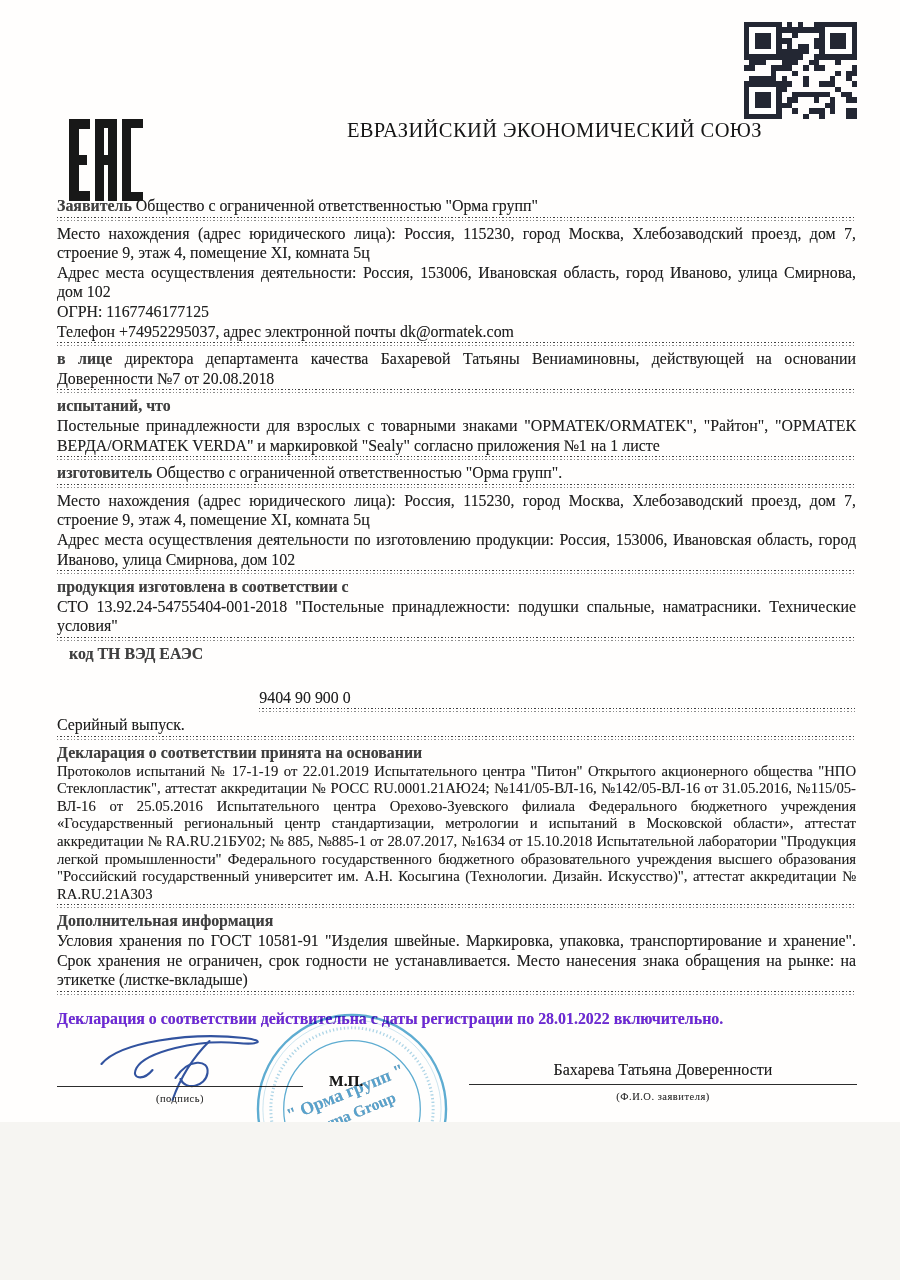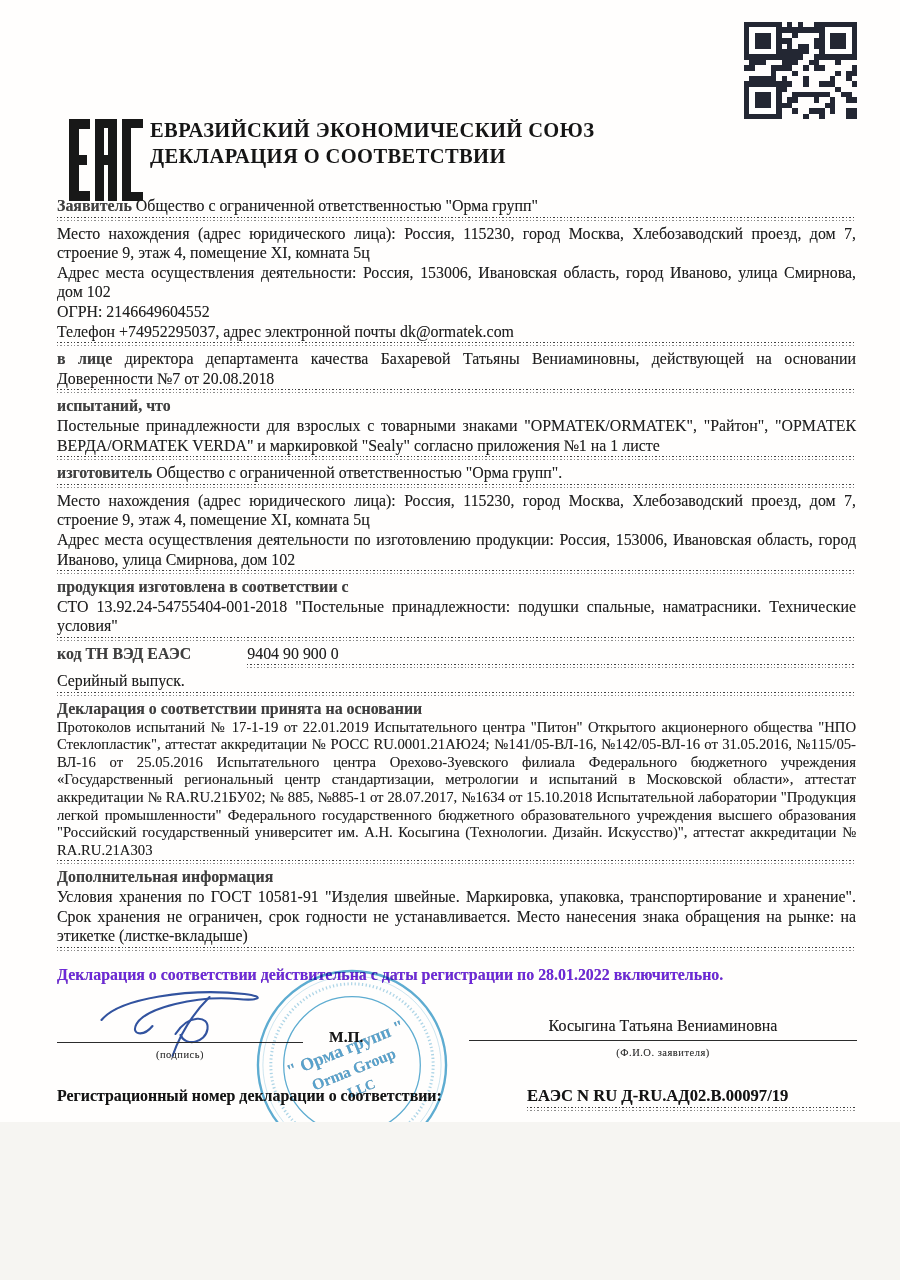--- a/index.html
+++ b/index.html
@@ -1,36 +1,36 @@
 <!DOCTYPE html>
 <html><head>
 <meta charset="utf-8">
 <style>
   html,body{margin:0;padding:0;}
   body{background:#ffffff;font-family:"Liberation Serif","DejaVu Serif",serif;}
   .page{position:relative;width:900px;height:1280px;background:#fffefd;overflow:hidden;color:#222;}
   .bottom-shade{position:absolute;left:0;right:0;top:1122px;bottom:0;background:#f6f5f2;}
   
   .eac-logo{position:absolute;left:62px;top:119px;}
-  .titles{position:absolute;left:150px;top:117px;width:612px;text-align:left;
-          font-weight:bold;font-size:20.5px;line-height:26px;letter-spacing:.4px;color:#151515;}
+  .titles{position:absolute;left:150px;top:117px;width:612px;text-align:right;
+          font-weight:normal;font-size:20.5px;line-height:26px;letter-spacing:.4px;color:#151515;}
   .qr{position:absolute;left:744px;top:22px;}
   
   .doc{position:absolute;left:57px;top:196px;width:799px;font-size:15.9px;line-height:19.6px;
        text-align:justify;color:#1f1f1f;text-shadow:0 0 .3px rgba(50,50,50,.45);}
   .doc p{margin:0;padding:0;}
   .b{font-weight:bold;color:#404040;}
   .sep{height:5px;margin:1px 0 2px 0;background-image:
       repeating-linear-gradient(90deg,#3f3f3f 0 1.4px,transparent 1.4px 3.4px),
       repeating-linear-gradient(90deg,#8d8d8d 0 1.4px,transparent 1.4px 3.4px);
       background-size:100% 1.2px,100% 1.2px;background-position:0 0,0 3px;background-repeat:no-repeat;}
   .small{font-size:14.7px;line-height:17.6px;}
   .tn-row{display:flex;align-items:flex-start;}
-  .tn-label{white-space:nowrap;}
-  .tn-value{margin-left:56px;flex:1;}
+  .tn-label{white-space:nowrap;margin-left:12px;}
+  .tn-value{margin-left:56px;flex:1;margin-top:44px;}
   .tn-value .sep{margin-top:1px;}
   .validity{margin-top:13px !important;margin-bottom:4px !important;font-weight:bold;color:#6d28d9;}
   
   .signing{position:relative;height:80px;margin-top:12px;text-align:left;}
   .sig-svg{position:absolute;left:30px;top:-12px;}
   .sig-line{position:absolute;left:0;top:46px;width:246px;border-bottom:1.6px solid #2c2c2c;}
   .sig-caption{position:absolute;left:0;top:49px;width:246px;text-align:center;font-size:10.5px;color:#333;letter-spacing:.5px;}
   .mp{position:absolute;left:272px;top:31px;width:70px;font-weight:bold;font-size:15.5px;color:#161616;}
   .name{position:absolute;left:412px;top:20px;width:388px;text-align:center;font-size:16px;color:#1d1d1d;}
   .name-line{position:absolute;left:412px;top:44px;width:388px;border-bottom:1.6px solid #2c2c2c;}
@@ -58,21 +58,20 @@
       <rect x="32" y="0" width="26" height="11"></rect>
         <rect x="32" y="44" width="26" height="12"></rect>
       <rect x="65" y="0" width="11" height="100"></rect>
         <rect x="65" y="0" width="25" height="11"></rect>
       <rect x="65" y="89" width="25" height="11"></rect>
     </g>
   </svg>
 
   <div class="titles">
     <div>ЕВРАЗИЙСКИЙ ЭКОНОМИЧЕСКИЙ СОЮЗ</div>
-    <div>ДЕКЛАРАЦИЯ О СООТВЕТСТВИИ</div>
   </div>
 
   <div class="qr">
     <svg id="qr-svg" width="113" height="97" viewBox="0 0 21 18" shape-rendering="crispEdges" aria-hidden="true">
         <rect x="8" y="0" width="1" height="1" fill="#232733"></rect>
         <rect x="10" y="0" width="1" height="1" fill="#232733"></rect>
         <rect x="13" y="0" width="1" height="1" fill="#232733"></rect>
         <rect x="7" y="1" width="1" height="1" fill="#232733"></rect>
         <rect x="8" y="1" width="1" height="1" fill="#232733"></rect>
         <rect x="9" y="1" width="1" height="1" fill="#232733"></rect>
@@ -182,21 +181,21 @@
       </svg>
   </div>
 
   <div class="doc">
 
     <section>
       <p><span class="b">Заявитель</span> <span>Общество с ограниченной ответственностью "Орма групп"</span></p>
       <div class="sep"></div>
       <p>Место нахождения (адрес юридического лица): Россия, 115230, город Москва, Хлебозаводский проезд, дом 7, строение 9, этаж 4, помещение XI, комната 5ц</p>
       <p>Адрес места осуществления деятельности: Россия, 153006, Ивановская область, город Иваново, улица Смирнова, дом 102</p>
-      <p>ОГРН: 2146649604552</p>
+      <p>ОГРН: 1167746177125</p>
       <p>Телефон +74952295037, адрес электронной почты dk@ormatek.com</p>
       <div class="sep"></div>
     </section>
 
     <section>
       <p><span class="b">в лице</span> <span>директора департамента качества Бахаревой Татьяны Вениаминовны, действующей на основании Доверенности №7 от 20.08.2018</span></p>
       <div class="sep"></div>
     </section>
 
     <section>
@@ -267,21 +266,21 @@
           <circle cx="100" cy="100" r="82" stroke-width="3" stroke-dasharray="1.3 2.4" opacity="0.5"></circle>
           <circle cx="100" cy="100" r="69" stroke-width="1.3"></circle>
         </g>
         <g transform="rotate(-22 100 100)" fill="#338fc4" text-anchor="middle" font-family="Liberation Serif, DejaVu Serif, serif" font-weight="bold">
           <text x="100" y="88" font-size="18">" Орма групп "</text>
           <text x="100" y="110" font-size="16">Orma Group</text>
           <text x="100" y="130" font-size="14">LLC</text>
         </g>
       </svg>
 
-      <div class="name">Косыгина Татьяна Вениаминовна</div>
+      <div class="name">Бахарева Татьяна Доверенности</div>
       <div class="name-line"></div>
       <div class="name-caption">(Ф.И.О. заявителя)</div>
     </div>
 
     <div class="reg">
       <div class="reg-row">
         <div class="reg-label">Регистрационный номер декларации о соответствии:</div>
         <div class="reg-value">
           <span>ЕАЭС N RU Д-RU.АД02.В.00097/19</span>
           <div class="sep"></div>

